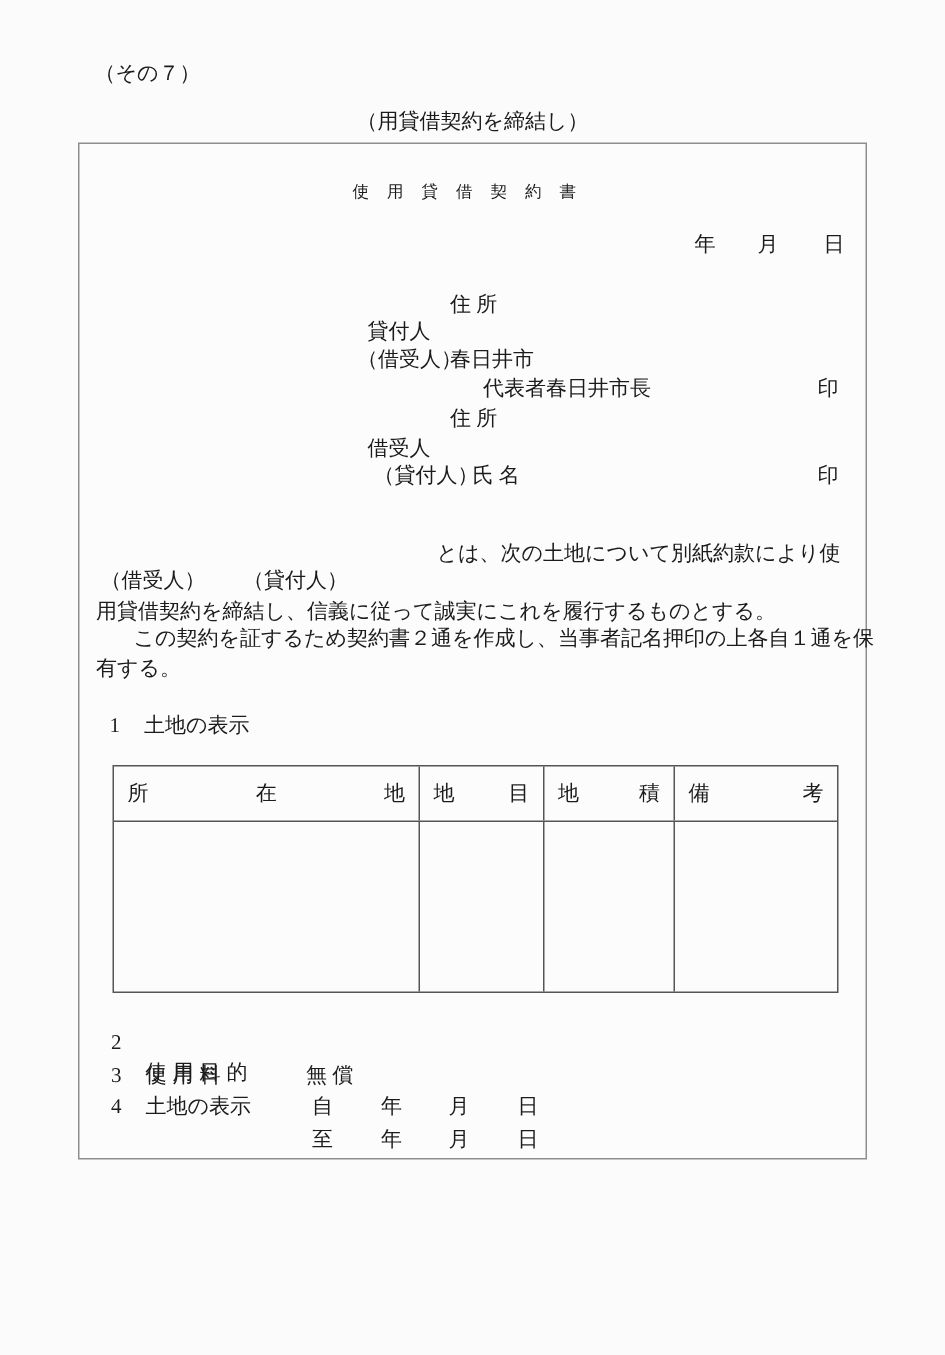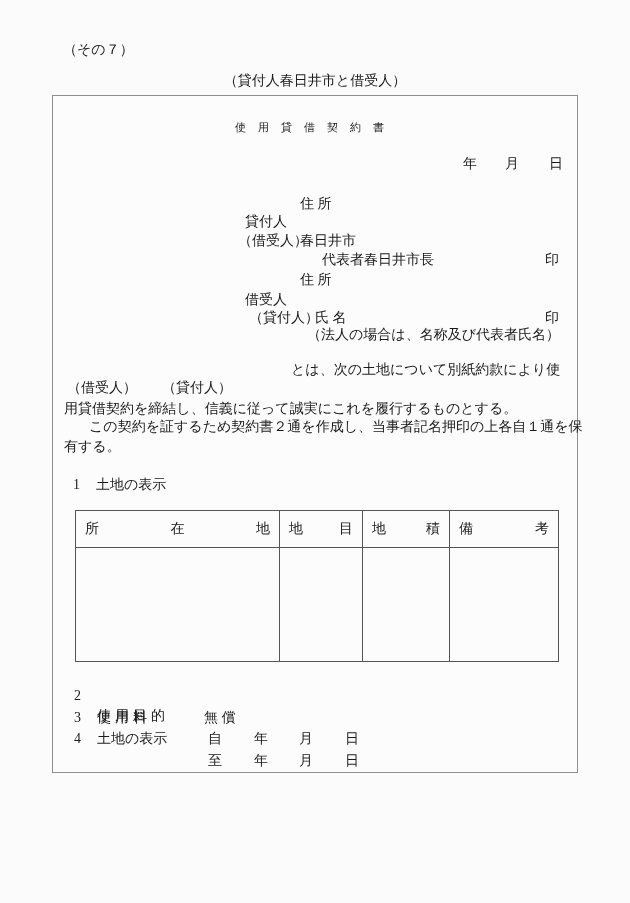--- a/index.html
+++ b/index.html
@@ -33,21 +33,21 @@
   .tcell:last-child { border-right:none; flex:1; }
   .c1 { width:204px; } .c2 { width:83px; } .c3 { width:87px; } .c4 { width:110px; }
   .spread { display:flex; justify-content:space-between; align-items:center; padding:0 9px; }
 </style>
 </head>
 <body>
 
 <div class="page">
 
   <span class="pos" style="left:63px; top:42px;">（その７）</span>
-  <div class="caption" style="top:72px;">（貸付人春日井市と借受人）</div>
+  <div class="caption" style="top:72px;">（用貸借契約を締結し）</div>
 
   <div class="frame">
 
     <div class="doc-title">使用貸借契約書</div>
 
     <span class="pos" style="left:410px; top:60px;">年</span>
     <span class="pos" style="left:452px; top:60px;">月</span>
     <span class="pos" style="left:496px; top:60px;">日</span>
 
     <span class="pos" style="left:247px; top:100px;">住 所</span>
@@ -55,21 +55,20 @@
     <span class="pos" style="left:185px; top:137px;">（借受人）</span>
     <span class="pos" style="left:247px; top:137px;">春日井市</span>
     <span class="pos" style="left:269px; top:156px;">代表者春日井市長</span>
     <span class="pos" style="left:492px; top:156px;">印</span>
 
     <span class="pos" style="left:247px; top:176px;">住 所</span>
     <span class="pos" style="left:192px; top:196px;">借受人</span>
     <span class="pos" style="left:196px; top:214px;">（貸付人）</span>
     <span class="pos" style="left:262px; top:214px;">氏 名</span>
     <span class="pos" style="left:492px; top:214px;">印</span>
-    <span class="pos" style="left:254px; top:231px;">（法人の場合は、名称及び代表者氏名）</span>
 
     <span class="pos" style="left:238px; top:266px;">とは、次の土地について別紙約款により使</span>
     <span class="pos" style="left:14px; top:284px;">（借受人）</span>
     <span class="pos" style="left:109px; top:284px;">（貸付人）</span>
     <span class="pos" style="left:11px; top:305px;">用貸借契約を締結し、信義に従って誠実にこれを履行するものとする。</span>
     <span class="pos" style="left:36px; top:323px;">この契約を証するため契約書２通を作成し、当事者記名押印の上各自１通を保</span>
     <span class="pos" style="left:11px; top:343px;">有する。</span>
 
     <span class="pos" style="left:20px; top:381px;">1</span>
     <span class="pos" style="left:43px; top:381px;">土地の表示</span>

